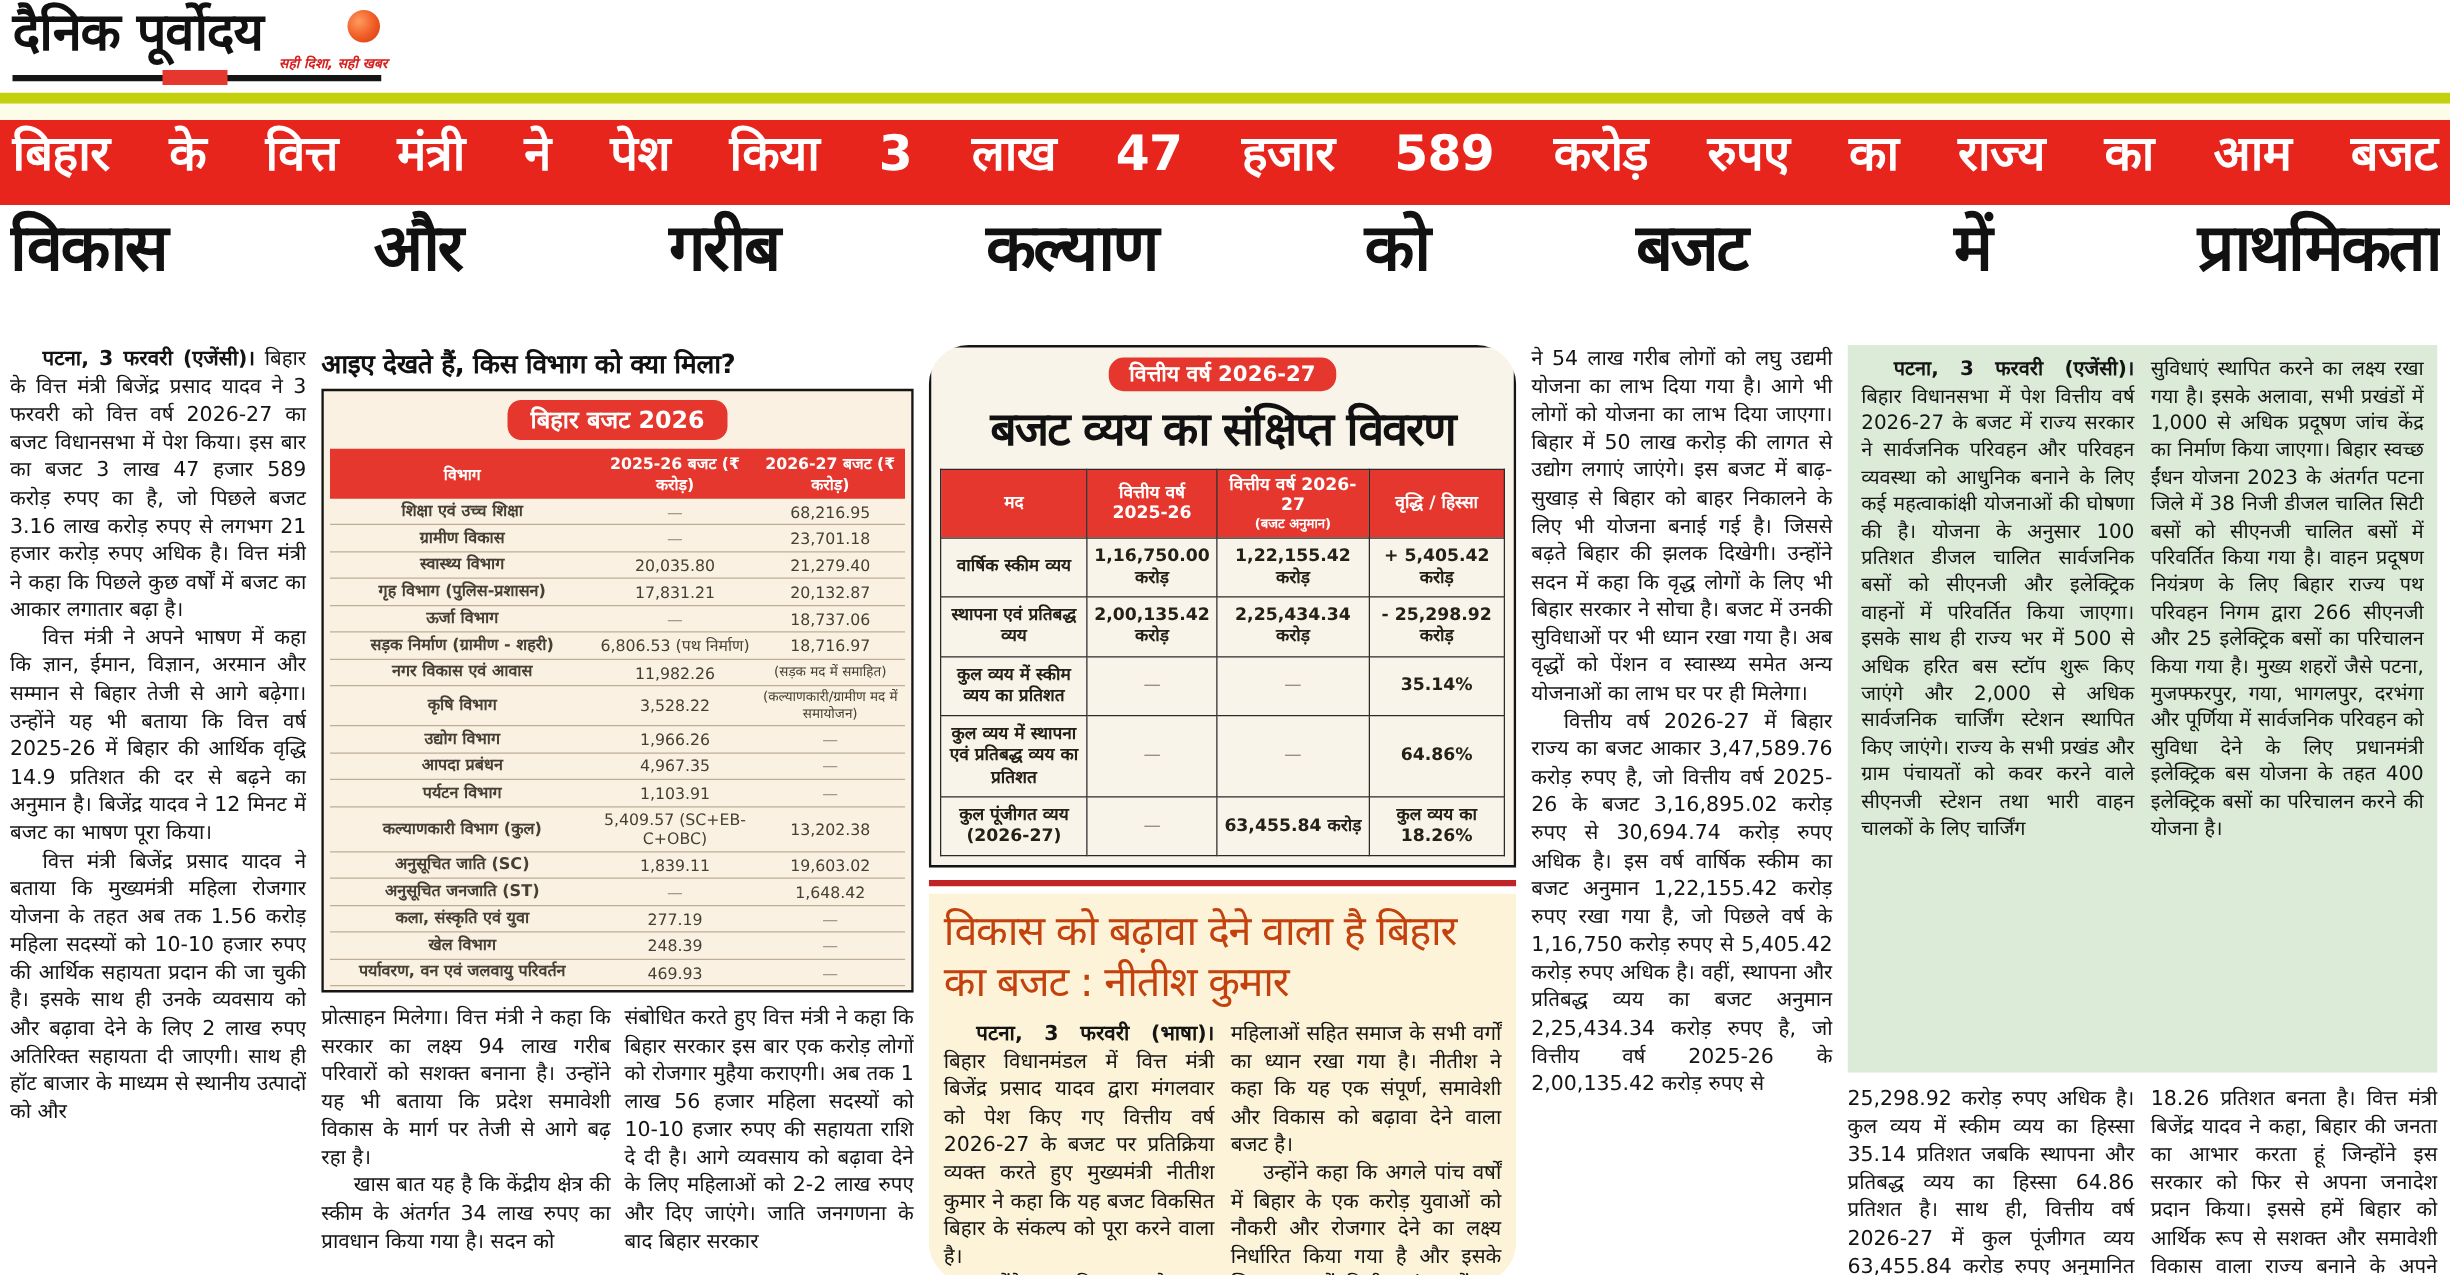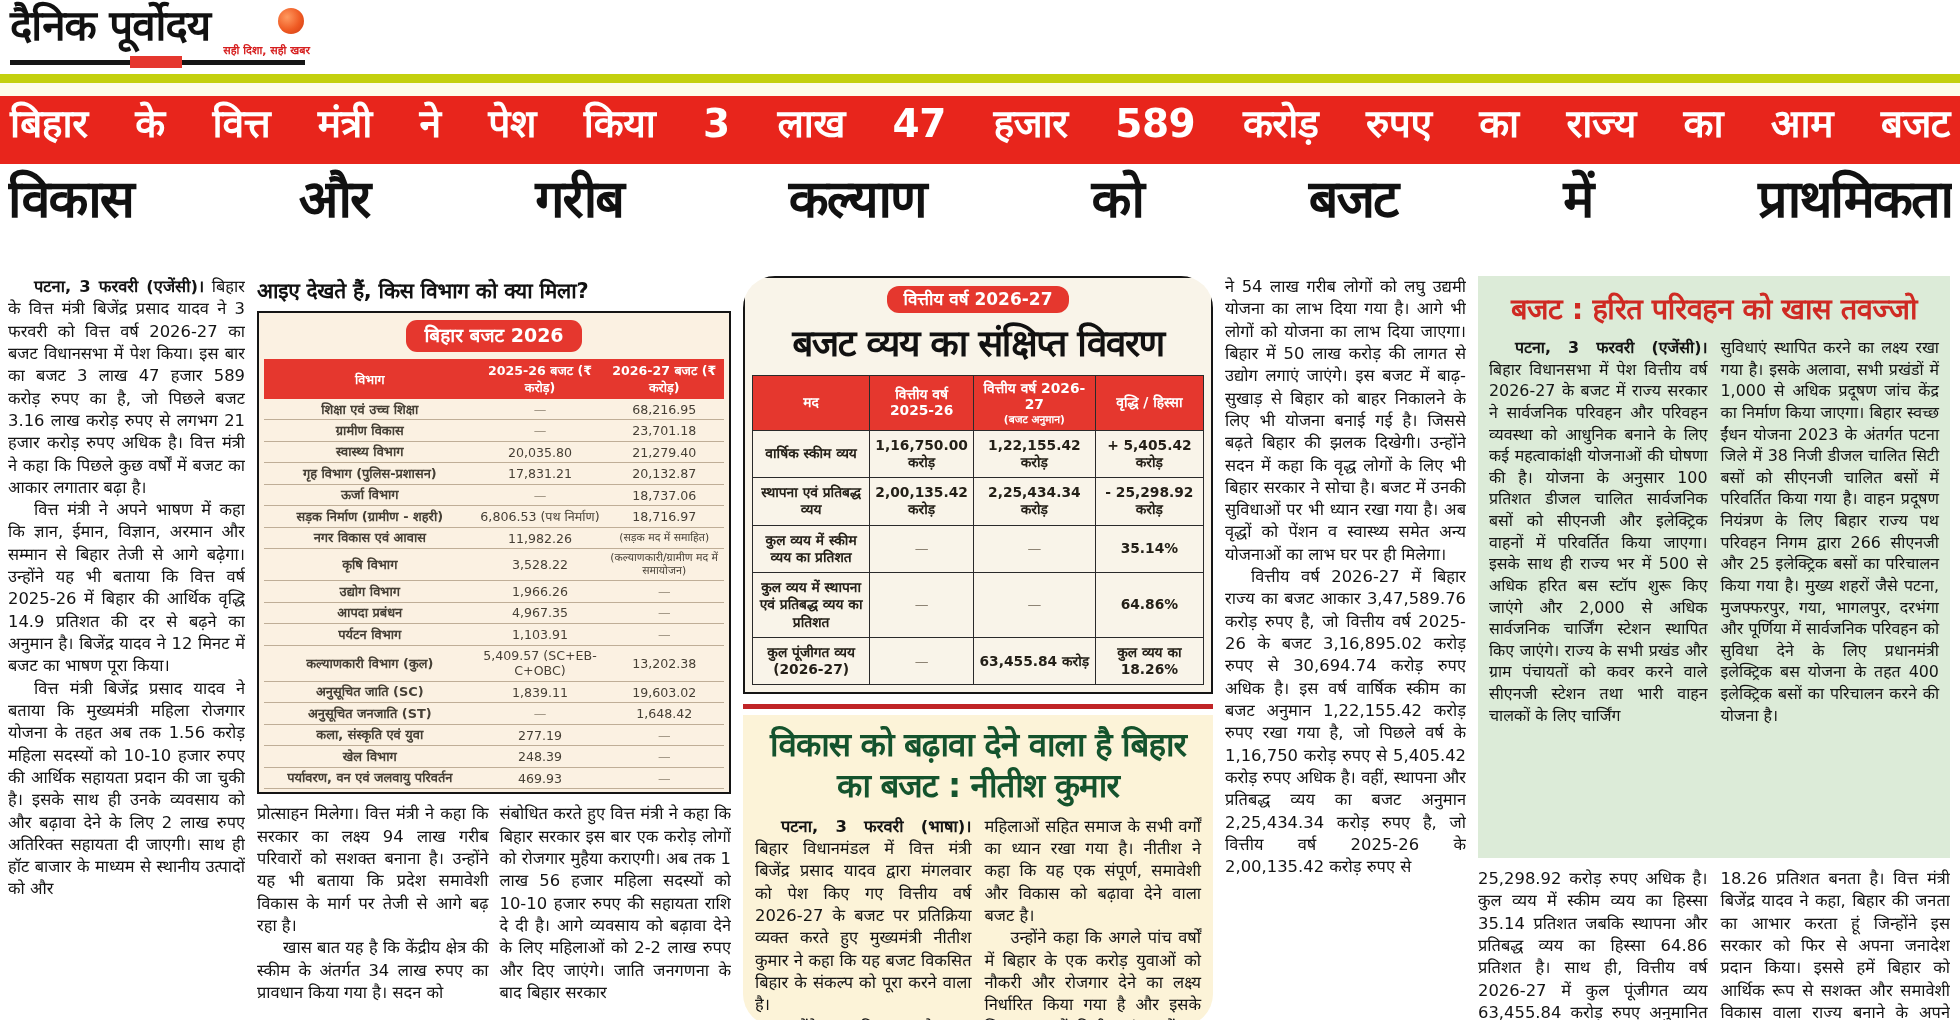--- a/index.html
+++ b/index.html
@@ -7,21 +7,21 @@
   html,body { margin:0; padding:0; }
   body {
     width:1960px; height:1020px; overflow:hidden; background:#ffffff;
     font-family:"DejaVu Sans","Liberation Sans",sans-serif; color:#111;
   }
   
   .masthead { position:relative; height:74px; padding:4px 0 0 10px; background:#fff; }
   .logo { font-size:42px; font-weight:bold; margin:0; line-height:1.05; display:inline-block; position:relative; z-index:1; letter-spacing:-1px; }
   .logo-dot { position:absolute; left:278px; top:8px; width:26px; height:26px; border-radius:50%;
     background:radial-gradient(circle at 35% 35%, #ff9a60, #ef5a23 55%, #cd3a12); z-index:0; }
-  .tagline { width:300px; text-align:right; color:#d61f1f; font-size:11px; font-weight:bold; margin-top:-6px; }
+  .tagline { width:300px; text-align:right; color:#d61f1f; font-size:11px; font-weight:bold; margin-top:-6px;font-style:italic; }
   .logo-rule { position:relative; width:295px; height:5px; background:#151515; margin-top:3px; }
   .logo-ribbon { position:absolute; left:120px; top:-4px; width:52px; height:12px; background:#e5372e; }
   
   .green-bar { height:9px; background:#c3d00e; }
   .cream-strip { height:13px; background:#fdfce9; }
   .banner { height:68px; background:#e8251c; padding:0 10px; overflow:hidden; }
   .banner-text { display:block; color:#fff; font-weight:bold; font-size:39px; line-height:56px;
     text-align:justify; text-align-last:justify; letter-spacing:-0.5px; }
   .main-headline { margin:4px 8px 0; font-weight:bold; font-size:52px; line-height:1.2; letter-spacing:-2px;
     text-align:justify; text-align-last:justify; height:100px; overflow:hidden; }
@@ -63,21 +63,21 @@
   .expense-table th:nth-child(1){ width:26%; }
   .expense-table th:nth-child(2){ width:23%; }
   .expense-table th:nth-child(3){ width:27%; }
   .expense-table th:nth-child(4){ width:24%; }
   .expense-table th .sub { display:block; font-size:10.5px; }
   .expense-table td { font-size:13.8px; font-weight:bold; color:#242018; text-align:center; padding:6px 3px; line-height:1.25; }
   .expense-table td.dash { color:#8d8374; font-weight:normal; }
   .red-rule { height:5px; background:#c02427; margin-top:10px; }
   
   .nitish-box { background:#fcf3d8; margin-top:6px; padding:10px 12px 8px; height:366px; overflow:hidden; }
-  .nitish-headline { font-size:33px; line-height:1.22; font-weight:bold; margin:0 0 10px; letter-spacing:-1px; color:#14532d;text-align:center; }
+  .nitish-headline { font-size:33px; line-height:1.22; font-weight:normal; margin:0 0 10px; letter-spacing:-1px; color:#c2410c; }
   .nitish-cols { display:flex; gap:13px; }
   .nitish-cols .sub { flex:1; min-width:0; }
   
   .green-box { background:#dcebd8; padding:8px 11px 10px; height:582px; overflow:hidden; }
   .green-headline { color:#cf2a23; font-size:29px; font-weight:bold; text-align:center; margin:4px 0 10px; letter-spacing:-0.5px; }
   .green-cols { display:flex; gap:13px; }
   .green-cols .sub { flex:1; min-width:0; }
   .green-cols p { font-size:15.9px; }
   .tail-cols { display:flex; gap:13px; margin-top:10px; }
   .tail-cols .sub { flex:1; min-width:0; }
@@ -288,21 +288,20 @@
       </div>
     </section>
 
     <section class="col col-4 body-text">
       <p class="no-indent">ने 54 लाख गरीब लोगों को लघु उद्यमी योजना का लाभ दिया गया है। आगे भी लोगों को योजना का लाभ दिया जाएगा। बिहार में 50 लाख करोड़ की लागत से उद्योग लगाएं जाएंगे। इस बजट में बाढ़-सुखाड़ से बिहार को बाहर निकालने के लिए भी योजना बनाई गई है। जिससे बढ़ते बिहार की झलक दिखेगी। उन्होंने सदन में कहा कि वृद्ध लोगों के लिए भी बिहार सरकार ने सोचा है। बजट में उनकी सुविधाओं पर भी ध्यान रखा गया है। अब वृद्धों को पेंशन व स्वास्थ्य समेत अन्य योजनाओं का लाभ घर पर ही मिलेगा।</p>
       <p>वित्तीय वर्ष 2026-27 में बिहार राज्य का बजट आकार 3,47,589.76 करोड़ रुपए है, जो वित्तीय वर्ष 2025-26 के बजट 3,16,895.02 करोड़ रुपए से 30,694.74 करोड़ रुपए अधिक है। इस वर्ष वार्षिक स्कीम का बजट अनुमान 1,22,155.42 करोड़ रुपए रखा गया है, जो पिछले वर्ष के 1,16,750 करोड़ रुपए से 5,405.42 करोड़ रुपए अधिक है। वहीं, स्थापना और प्रतिबद्ध व्यय का बजट अनुमान 2,25,434.34 करोड़ रुपए है, जो वित्तीय वर्ष 2025-26 के 2,00,135.42 करोड़ रुपए से</p>
     </section>
 
     <section class="col col-green">
       <div class="green-box">
-        <h3 class="green-headline">बजट : हरित परिवहन को खास तवज्जो</h3>
         <div class="green-cols body-text">
           <div class="sub">
             <p><b class="dateline">पटना, 3 फरवरी (एजेंसी)।</b> <span>बिहार विधानसभा में पेश वित्तीय वर्ष 2026-27 के बजट में राज्य सरकार ने सार्वजनिक परिवहन और परिवहन व्यवस्था को आधुनिक बनाने के लिए कई महत्वाकांक्षी योजनाओं की घोषणा की है। योजना के अनुसार 100 प्रतिशत डीजल चालित सार्वजनिक बसों को सीएनजी और इलेक्ट्रिक वाहनों में परिवर्तित किया जाएगा। इसके साथ ही राज्य भर में 500 से अधिक हरित बस स्टॉप शुरू किए जाएंगे और 2,000 से अधिक सार्वजनिक चार्जिंग स्टेशन स्थापित किए जाएंगे। राज्य के सभी प्रखंड और ग्राम पंचायतों को कवर करने वाले सीएनजी स्टेशन तथा भारी वाहन चालकों के लिए चार्जिंग</span></p>
           </div>
           <div class="sub">
             <p class="no-indent">सुविधाएं स्थापित करने का लक्ष्य रखा गया है। इसके अलावा, सभी प्रखंडों में 1,000 से अधिक प्रदूषण जांच केंद्र का निर्माण किया जाएगा। बिहार स्वच्छ ईंधन योजना 2023 के अंतर्गत पटना जिले में 38 निजी डीजल चालित सिटी बसों को सीएनजी चालित बसों में परिवर्तित किया गया है। वाहन प्रदूषण नियंत्रण के लिए बिहार राज्य पथ परिवहन निगम द्वारा 266 सीएनजी और 25 इलेक्ट्रिक बसों का परिचालन किया गया है। मुख्य शहरों जैसे पटना, मुजफ्फरपुर, गया, भागलपुर, दरभंगा और पूर्णिया में सार्वजनिक परिवहन को सुविधा देने के लिए प्रधानमंत्री इलेक्ट्रिक बस योजना के तहत 400 इलेक्ट्रिक बसों का परिचालन करने की योजना है।</p>
           </div>
         </div>
       </div>
       <div class="tail-cols body-text">

